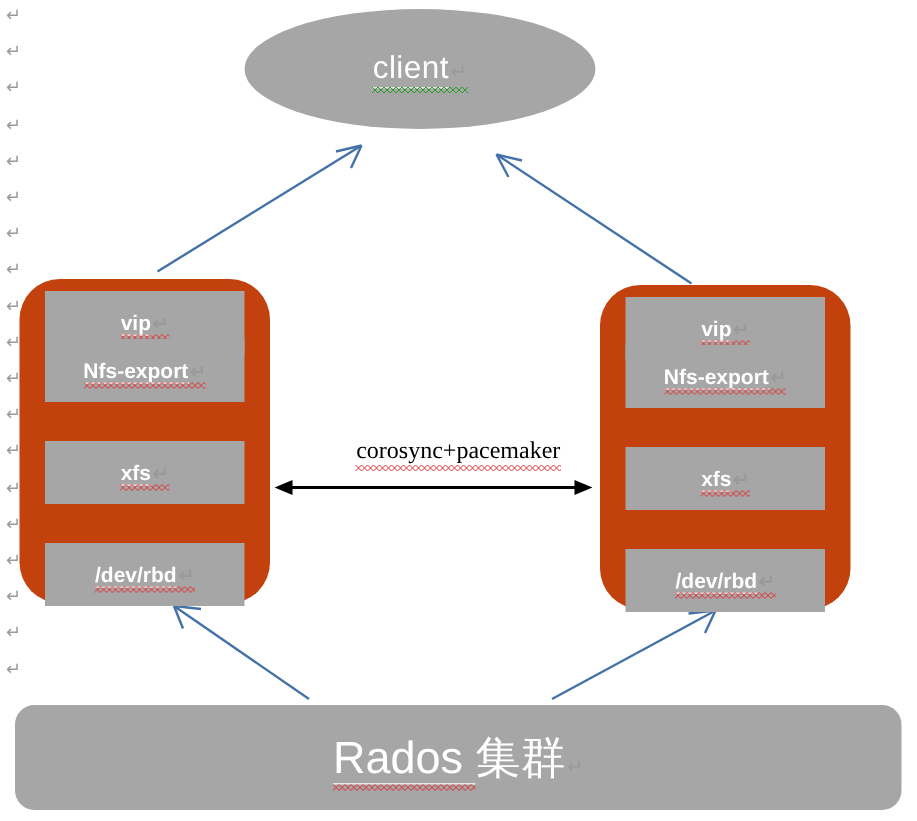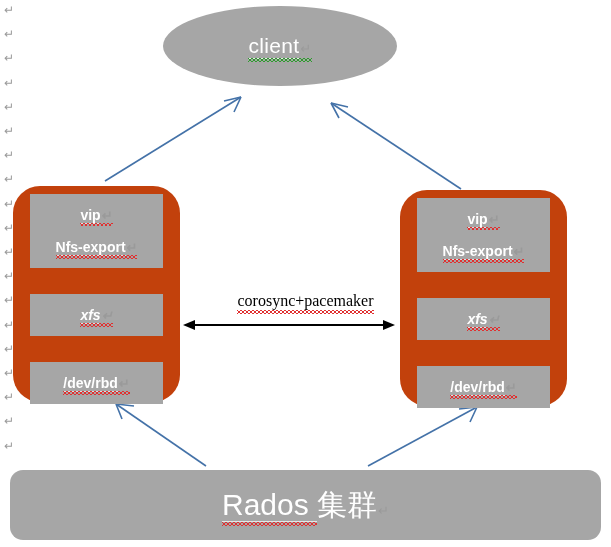--- a/index.html
+++ b/index.html
@@ -98,21 +98,21 @@
     position: absolute;
     background: #a6a6a6;
     display: flex;
     align-items: center;
     justify-content: center;
   }
   #cluster-left  .node-box { left: 17px; width: 133px; height: 42px; }
   #cluster-right .node-box { left: 17px; width: 133px; height: 42px; }
   .node-box.n0 { top: 8px; }
   .node-box.n1 { top: 40px; }
-  .node-box.n2 { top: 108px; font-style: italic; }
+  .node-box.n2 { top: 108px; }
   .node-box.n3 { top: 176px; }
 
   .node-label {
     position: relative;
     font-size: 14px;
     font-weight: bold;
     color: #ffffff;
     white-space: nowrap;
   }
   .node-label .txt {

